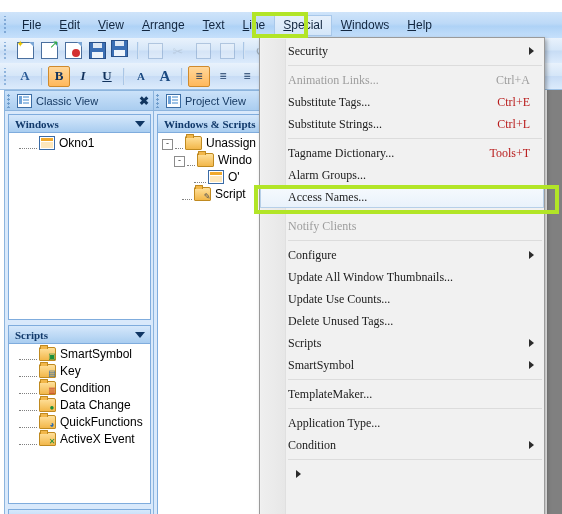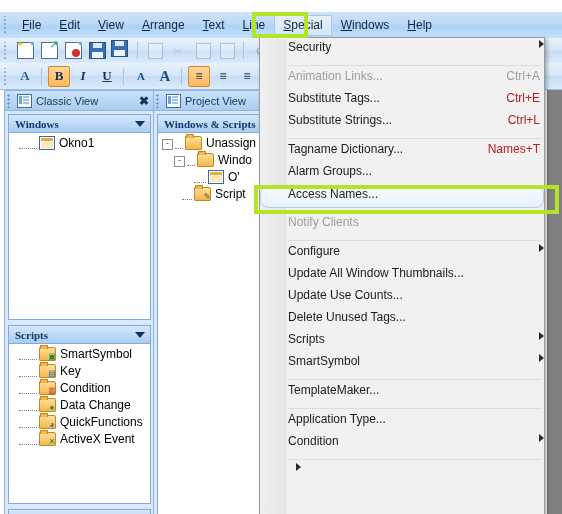--- a/index.html
+++ b/index.html
@@ -210,36 +210,37 @@
     box-sizing: border-box;
     font-size: 12px; color: #1b1b1b;
   }
   .dd-gutter {
     position: absolute; left: 1px; top: 1px; bottom: 1px; width: 24px;
     background: linear-gradient(to right,#efefef,#e7e7e7);
     border-right: 1px solid #e0e0e0;
   }
   .dd-list { position: relative; padding: 2px 0; }
   .mi {
-    position: relative; height: 22px; display: flex; 
-    padding-left: 28px; white-space: nowrap;
+    position: relative; height: 22px; display: flex; align-items: center;
+    padding-left: 28px; padding-right: 10px; white-space: nowrap;
     box-sizing: border-box;
+    font-family: Liberation Serif, serif;
   }
   .mi .lbl { flex: 1 1 auto; }
   .mi .acc { color: #b91c1c; font-size: 12px; padding-right: 4px;}
   .mi.disabled .lbl, .mi.disabled .acc { color: #9d9d9d; }
   .mi .subarrow {
     width: 0; height: 0; margin-left: 8px;
     border-top: 4px solid transparent; border-bottom: 4px solid transparent;
     border-left: 5px solid #2b2b2b;
   }
   .mi.selected {
     background: linear-gradient(to bottom,#f6fafe,#e9f2fb);
     border: 1px solid #b6cfe8;
-    border-radius: 8px;
+    border-radius: 0;
     padding-left: 27px;
   }
   .dd-sep {
     height: 1px; margin: 3px 2px 3px 28px;
     background: #dcdcdc;
   }
 
   
   .hl {
     position: absolute;
@@ -481,21 +482,21 @@
           <span class="lbl">Substitute Tags...</span>
           <span class="acc">Ctrl+E</span>
         </div>
         <div class="mi">
           <span class="lbl">Substitute Strings...</span>
           <span class="acc">Ctrl+L</span>
         </div>
         <div class="dd-sep"></div>
         <div class="mi">
           <span class="lbl">Tagname Dictionary...</span>
-          <span class="acc">Names+T</span>
+          <span class="acc">Tools+T</span>
         </div>
         <div class="mi">
           <span class="lbl">Alarm Groups...</span>
         </div>
         <div class="mi selected">
           <span class="lbl">Access Names...</span>
         </div>
         <div class="dd-sep"></div>
         <div class="mi disabled">
           <span class="lbl">Notify Clients</span>

